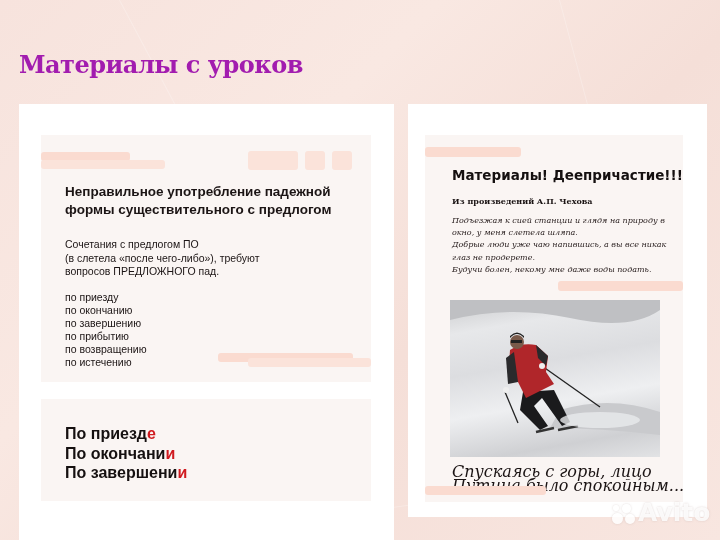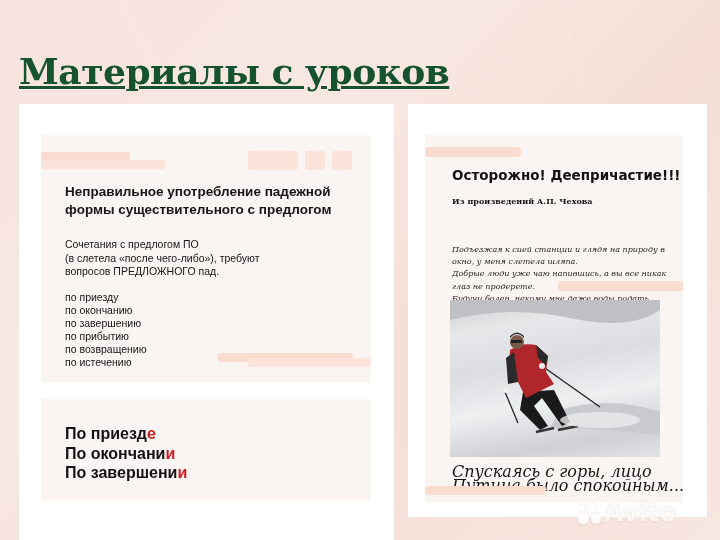--- a/index.html
+++ b/index.html
@@ -7,21 +7,21 @@
     body {
       position: relative;
       background: linear-gradient(135deg, #f7e3dd 0%, #f9e8e2 35%, #f5dfd8 60%, #f8e6e0 100%);
       font-family: "Liberation Sans", "DejaVu Sans", sans-serif;
       color: #1c1414;
     }
     .crease { position: absolute; background: rgba(255,255,255,0.25); transform-origin: 0 0; height: 1px; }
     .page-title {
       position: absolute; left: 19px; top: 50px;
       font-family: "DejaVu Serif", "Liberation Serif", serif;
-      font-size: 36px; font-weight: bold; color: #14532d; letter-spacing: -0.5px; text-decoration: underline;
+      font-size: 24px; font-weight: bold; color: #a21caf; letter-spacing: -0.5px;
     }
     .panel { position: absolute; background: #ffffff; }
     .panel-left { left: 19px; top: 104px; width: 375px; height: 528px; }
     .panel-right { left: 408px; top: 104px; width: 299px; height: 413px; }
     .card { position: absolute; background: #faf5f3; }
     .stripe { position: absolute; background: #fadbd0; border-radius: 3px; }
     .stripe.light { background: #fbe3da; }
 
     
     .card-lt { left: 22px; top: 31px; width: 330px; height: 247px; }
@@ -52,34 +52,34 @@
       font-family: "DejaVu Sans", sans-serif;
       font-size: 13.5px; font-weight: bold; color: #151010;
     }
     .card-r .source {
       position: absolute; left: 27px; top: 61px;
       font-family: "DejaVu Serif", serif; font-size: 8px; font-weight: bold; color: #1b1414;
     }
     .card-r .quotes {
       position: absolute; left: 27px; top: 80px; width: 235px;
       font-family: "DejaVu Serif", serif; font-style: italic;
-      font-size: 8px; line-height: 12.2px; color: #241a1a; margin-top: 29px;
+      font-size: 8px; line-height: 12.2px; color: #241a1a;
     }
     .photo {
       position: absolute; left: 25px; top: 165px; width: 210px; height: 157px;
       background: linear-gradient(170deg, #c9cacc 0%, #e7e8ea 18%, #dcdde0 40%, #eeeff1 62%, #cfd0d3 85%, #e2e3e5 100%);
       overflow: hidden;
     }
     .caption {
       position: absolute; left: 27px; top: 330px; width: 235px;
       font-family: "DejaVu Serif", serif; font-style: italic;
       font-size: 16px; line-height: 13.5px; color: #1b1414;
     }
     .watermark {
-      position: absolute; left: 576px; top: 498px;
+      position: absolute; left: 610px; top: 498px;
       font-family: "DejaVu Sans", sans-serif; font-weight: bold; font-size: 25px;
       color: rgba(255,255,255,0.85); letter-spacing: 0px;
       text-shadow: 0 0 2px rgba(190,170,165,0.5);
       display: flex; align-items: center; gap: 2px;
     }
     .wm-dots { position: relative; width: 26px; height: 24px; }
     .wm-dots span { position: absolute; border-radius: 50%; background: rgba(255,255,255,0.85); box-shadow: 0 0 2px rgba(190,170,165,0.5); }
   </style>
 </head>
 <body>
@@ -124,21 +124,21 @@
       <li><span>По приезд</span><span class="accent">е</span></li>
       <li><span>По окончани</span><span class="accent">и</span></li>
       <li><span>По завершени</span><span class="accent">и</span></li>
     </ul>
   </div>
 </section>
 
 <section class="panel panel-right">
   <div class="card card-r">
     <div class="stripe" style="left:0;top:12px;width:96px;height:10px;"></div>
-    <h2 class="heading">Осторожно! Деепричастие!!!</h2>
+    <h2 class="heading">Материалы! Деепричастие!!!</h2>
     <div class="source">Из произведений А.П. Чехова</div>
     <div class="quotes">
       <div>Подъезжая к сией станции и глядя на природу в</div>
       <div>окно, у меня слетела шляпа.</div>
       <div>Добрые люди уже чаю напившись, а вы все никак</div>
       <div>глаз не продерете.</div>
       <div>Будучи болен, некому мне даже воды подать.</div>
     </div>
     <div class="stripe" style="left:133px;top:146px;width:125px;height:10px;"></div>
 

